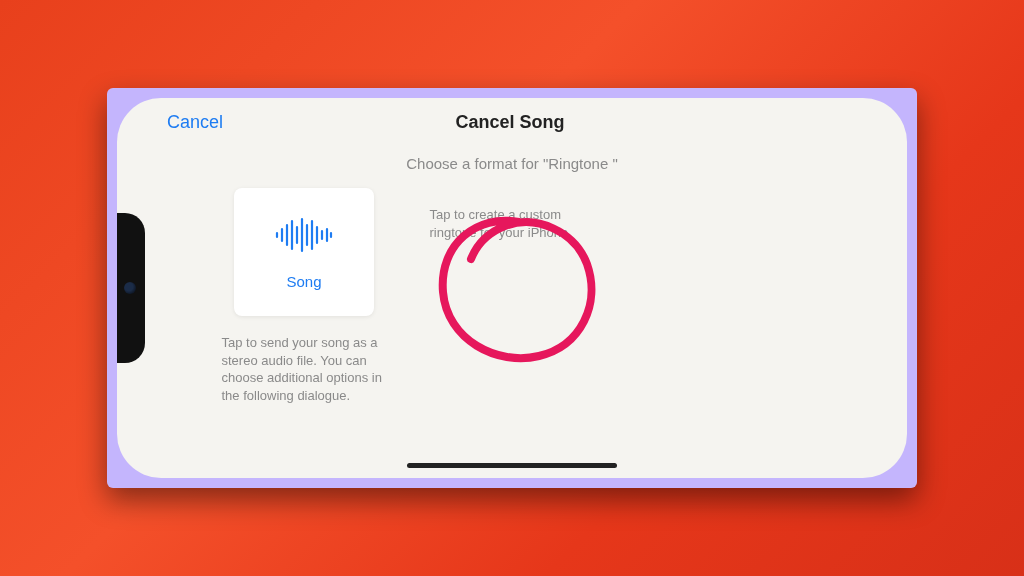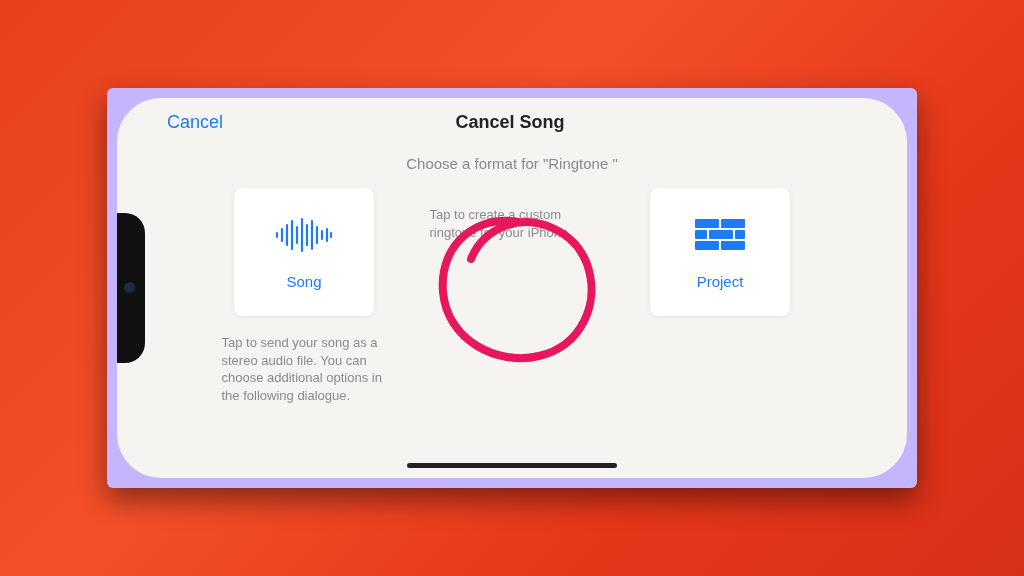--- a/index.html
+++ b/index.html
@@ -180,36 +180,20 @@
           <span class="card-label">Song</span>
         </div>
         <div class="desc">Tap to send your song as a stereo audio file. You can choose additional options in the following dialogue.</div>
       </div>
 
       <div class="card-wrap">
         <div class="desc">Tap to create a custom ringtone for your iPhone.</div>
       </div>
 
       <div class="card-wrap">
-        <div class="card">
-          <span class="icon">
-            <svg width="54" height="40" viewBox="0 0 54 40">
-              <g fill="#1e7cf2">
-                <rect x="2" y="4" width="24" height="9" rx="1"></rect>
-                <rect x="28" y="4" width="24" height="9" rx="1"></rect>
-                <rect x="2" y="15" width="12" height="9" rx="1"></rect>
-                <rect x="16" y="15" width="24" height="9" rx="1"></rect>
-                <rect x="42" y="15" width="10" height="9" rx="1"></rect>
-                <rect x="2" y="26" width="24" height="9" rx="1"></rect>
-                <rect x="28" y="26" width="24" height="9" rx="1"></rect>
-              </g>
-            </svg>
-          </span>
-          <span class="card-label">Project</span>
-        </div>
       </div>
 
     </div>
 
     <svg class="annotation" viewBox="0 0 180 170">
       <path d="M 92 18
                C 50 10, 12 40, 16 88
                C 20 136, 70 162, 112 152
                C 154 142, 174 100, 160 60
                C 148 28, 110 10, 78 22

